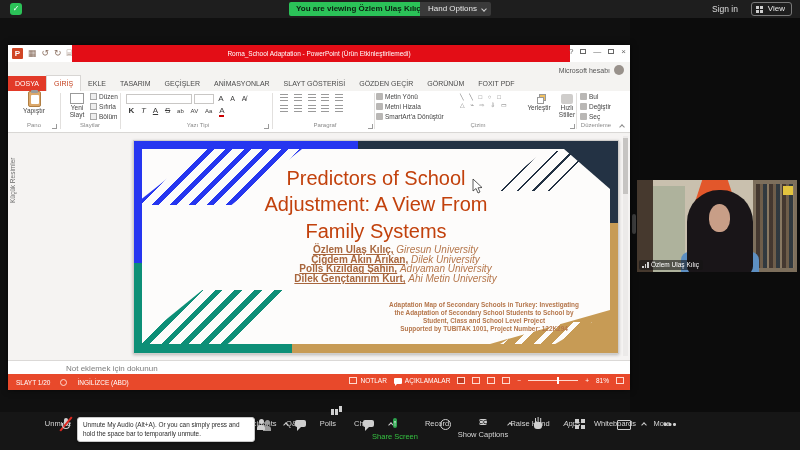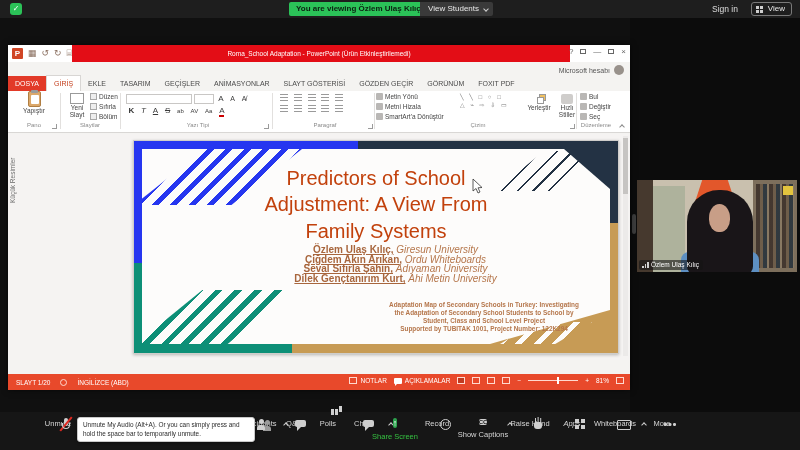--- a/index.html
+++ b/index.html
@@ -164,21 +164,21 @@
   .cursor { position:absolute; left:472px; top:178px; z-index:50; }
 </style>
 </head>
 <body>
 
 <div class="screen">
 
   <div class="ztop">
     <div class="shield">✓</div>
     <div class="viewing-badge">You are viewing Özlem Ulaş Kılıç's screen</div>
-    <div class="view-options"><span>View Students</span><span class="chev"></span></div>
+    <div class="view-options"><span>Hand Options</span><span class="chev"></span></div>
     <div class="signin">Sign in</div>
     <div class="view-btn"><span class="grid-ic">
           <i></i>
           <i></i>
           <i></i>
           <i></i>
         </span><span>View</span></div>
   </div>
 
   <div class="ppt">
@@ -345,34 +345,37 @@
         <div class="band br-gold"></div>
         <div class="stripes st-tl"></div>
         <div class="stripes st-tr"></div>
         <div class="stripes st-bl"></div>
         <div class="stripes st-br"></div>
 
         <div class="slide-title">Predictors of School Adjustment: A View From Family Systems</div>
 
         <div class="authors">
           <div><b>Özlem Ulaş Kılıç,</b> <i>Giresun University</i></div>
-          <div><b>Çiğdem Akın Arıkan,</b> <i>Ordu Whiteboards</i></div>
-          <div><b>Seval Sıfırla Şahin,</b> <i>Adıyaman University</i></div>
+          <div><b>Çiğdem Akın Arıkan,</b> <i>Dilek University</i></div>
+          <div><b>Polls Kızıldağ Şahin,</b> <i>Adıyaman University</i></div>
           <div><b>Dilek Gençtanırım Kurt,</b> <i>Ahi Metin University</i></div>
         </div>
 
         <div class="proj-note">
           <div>Adaptation Map of Secondary Schools in Turkey: Investigating</div>
           <div>the Adaptation of Secondary School Students to School by</div>
           <div>Student, Class and School Level Project</div>
           <div>Supported by TUBITAK 1001, Project Number: 122K294</div>
         </div>
       </div>
     </div>
 
+    <div class="notesbar">
+        <span>Not eklemek için dokunun</span>
+      </div>
 
     <div class="statusbar">
       <div class="lft">
         <span>SLAYT 1/20</span>
         <span class="acc-ic"></span>
         <span>İNGİLİZCE (ABD)</span>
       </div>
       <div class="rgt">
         <span style="display:flex;gap:3px;align-items:center;">
             <span class="sb-ic"></span>

